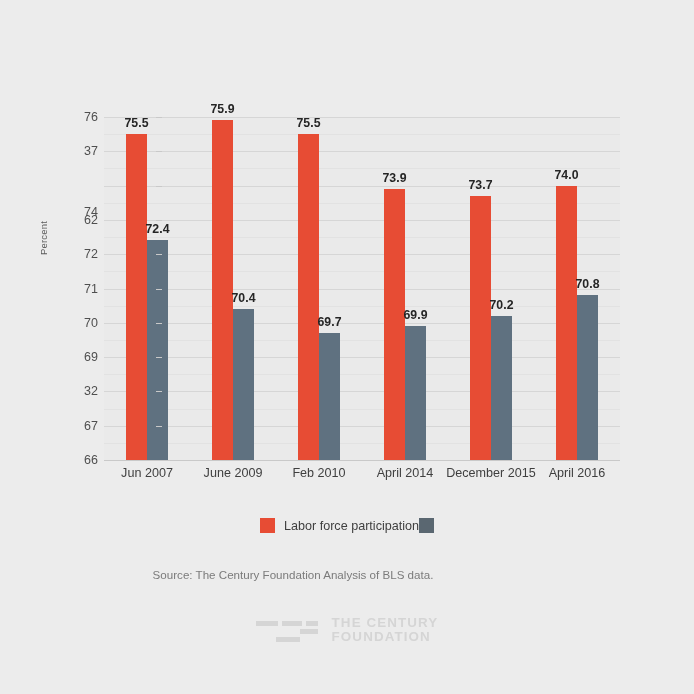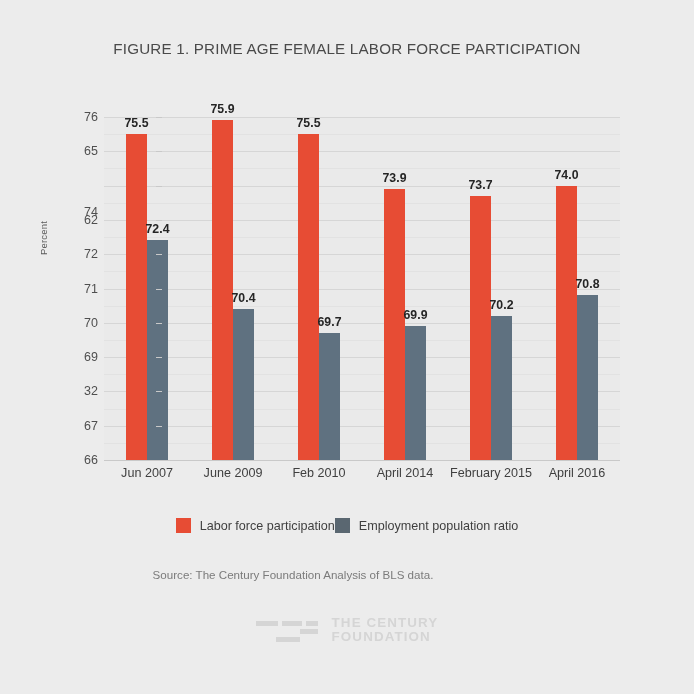--- a/index.html
+++ b/index.html
@@ -203,21 +203,20 @@
     line-height: 14px;
     color: #d5d5d5;
     font-weight: bold;
   }
   #logo-text span { display: block; }
 </style>
 </head>
 <body>
 
 <div id="chart-title">
-  <span class="tline">FIGURE 1. PRIME AGE FEMALE LABOR FORCE PARTICIPATION</span>
 </div>
 
 <div id="plot-wrap">
 
   <div id="y-axis-label">Percent</div>
 
   <div id="plot-area">
 
   <div class="gridline major" style="top: 343px;"></div>
       <div class="gridline minor" style="top: 325.85px;"></div>
@@ -268,32 +267,32 @@
       <div class="ytick" style="top: 322.8px;">70</div>
       <div class="ytickmark" style="top: 322.8px;"></div>
       <div class="ytick" style="top: 288.5px;">71</div>
       <div class="ytickmark" style="top: 288.5px;"></div>
       <div class="ytick" style="top: 254.2px;">72</div>
       <div class="ytickmark" style="top: 254.2px;"></div>
       <div class="ytick" style="top: 219.9px;">62</div>
       <div class="ytickmark" style="top: 219.9px;"></div>
       <div class="ytick" style="top: 173px; margin-top: 39px;">74</div>
       <div class="ytickmark" style="top: 185.6px;"></div>
-      <div class="ytick" style="top: 151.3px;">65</div>
+      <div class="ytick" style="top: 151.3px;">37</div>
       <div class="ytickmark" style="top: 151.3px;"></div>
       <div class="ytick" style="top: 117px;">76</div>
       <div class="ytickmark" style="top: 117px;"></div>
     </div>
 
   <div id="x-labels">
       <div class="xlabel" style="left: 147px;">Jun 2007</div>
       <div class="xlabel" style="left: 233px;">June 2009</div>
       <div class="xlabel" style="left: 319px;">Feb 2010</div>
       <div class="xlabel" style="left: 405px;">April 2014</div>
-      <div class="xlabel" style="left: 491px;">February 2015</div>
+      <div class="xlabel" style="left: 491px;">December 2015</div>
       <div class="xlabel" style="left: 577px;">April 2016</div>
     </div>
 
   <div id="bar-labels">
       <div class="bar-label" style="left: 136.5px; top: 116.15px;">75.5</div>
       <div class="bar-label" style="left: 157.5px; top: 222.48px;">72.4</div>
       <div class="bar-label" style="left: 222.5px; top: 102.43px;">75.9</div>
       <div class="bar-label" style="left: 243.5px; top: 291.08px;">70.4</div>
       <div class="bar-label" style="left: 308.5px; top: 116.15px;">75.5</div>
       <div class="bar-label" style="left: 329.5px; top: 315.09px;">69.7</div>
@@ -307,21 +306,20 @@
 
 </div>
 
 <div id="legend">
   <div class="legend-item">
     <span class="legend-swatch lfp"></span>
     <span class="legend-text">Labor force participation</span>
   </div>
   <div class="legend-item">
     <span class="legend-swatch epr"></span>
-    <span class="legend-text">Employment population ratio</span>
   </div>
 </div>
 
 <div id="source-note">Source: The Century Foundation Analysis of BLS data.</div>
 
 <div id="footer-logo">
   <span id="logo-mark">
     <i style="left:0px;  top:4px;  width:22px;"></i>
     <i style="left:26px; top:4px;  width:20px;"></i>
     <i style="left:50px; top:4px;  width:12px;"></i>

